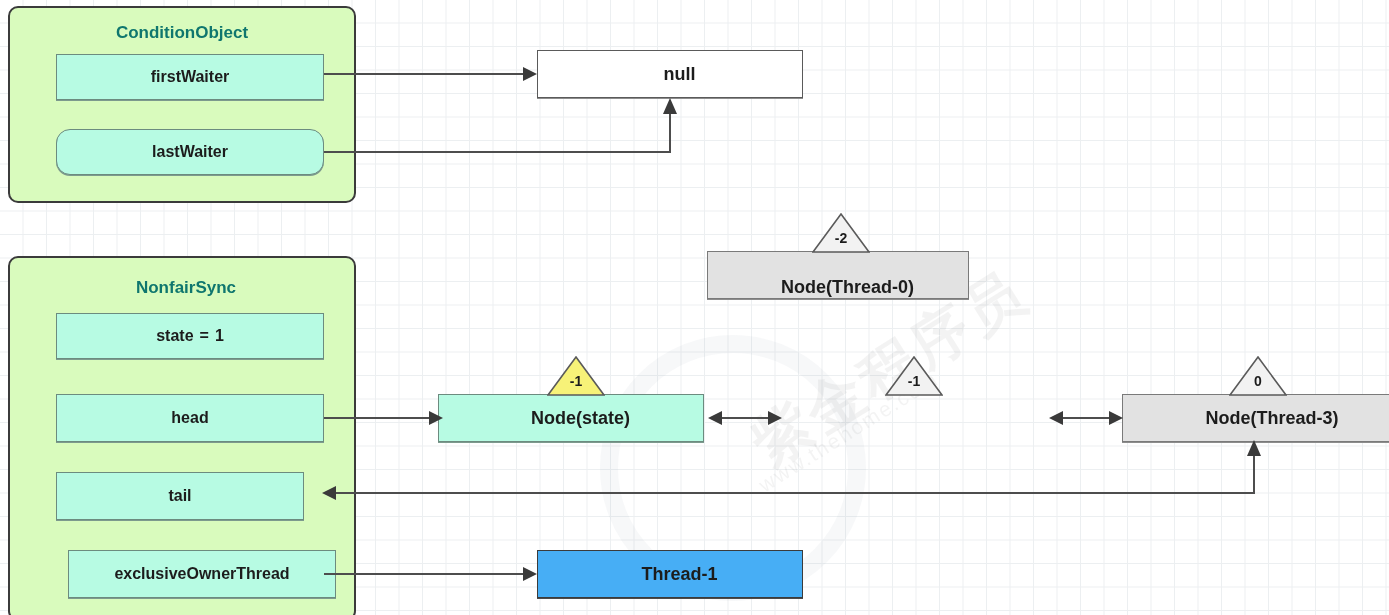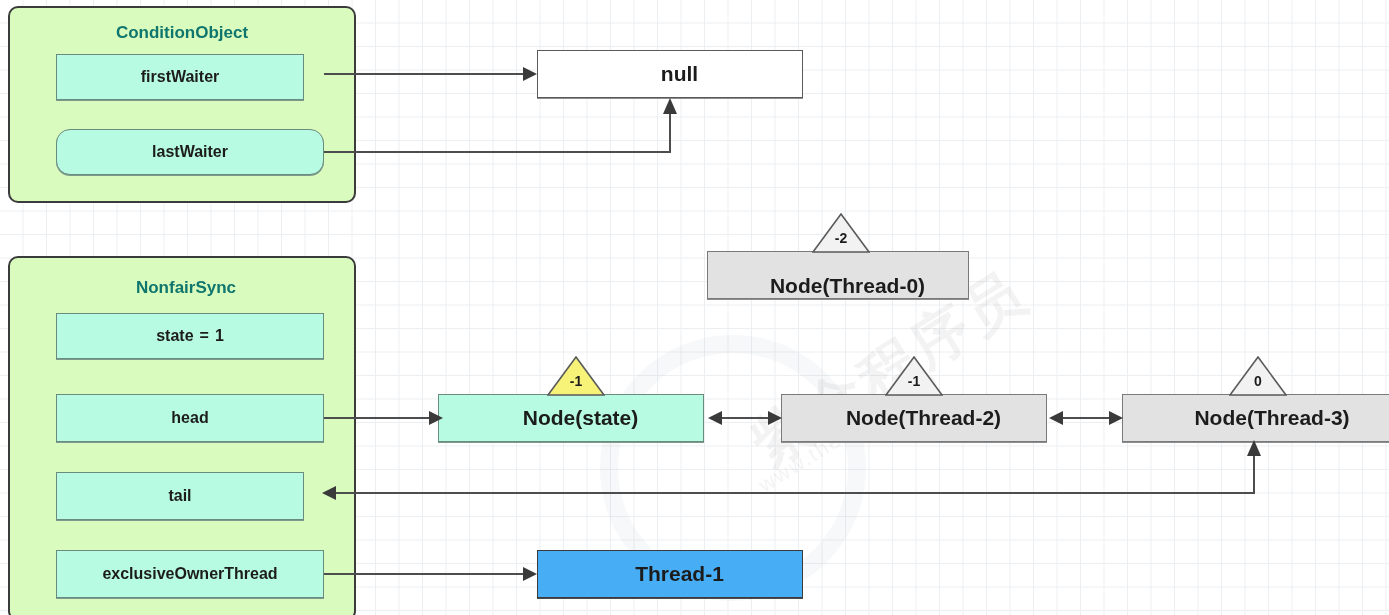--- a/index.html
+++ b/index.html
@@ -89,21 +89,21 @@
   .field .kw { font-weight: bold; }
   .field .val { font-weight: bold; }
 
   
   .nbox {
     position: absolute;
     box-sizing: border-box;
     display: flex;
     align-items: center;
     justify-content: center;
-    font-size: 21px;
+    font-size: 18px;
     font-weight: bold;
     color: #1c1c1c;
     border: 1px solid #7a7a7a;
     box-shadow: 0 1px 0 #8d8d8d;
     padding-left: 19px;
   }
   .nbox.grey  { background: #e2e2e2; }
   .nbox.white { background: #ffffff; border-color: #5a5a5a; }
   .nbox.cyan  { background: #b7fbe3; border-color: #6c8b7f; box-shadow: 0 1px 0 #7d9a8e; }
   .nbox.blue  { background: #47aef5; border-color: #3b3b3b; box-shadow: 0 1px 0 #4b4b4b; }
@@ -142,21 +142,21 @@
 <div id="canvas">
 
   <div class="watermark wm-disc"></div>
   <div class="watermark wm-txt1">紫金程序员</div>
   <div class="watermark wm-txt2">www.thehome.com</div>
 
   <div class="panel" style="left:8px; top:6px; width:348px; height:197px;">
     <div class="panel-title" style="top:15px;">ConditionObject</div>
   </div>
 
-  <div class="field" style="left:56px; top:54px; width:248px; height:46px;">
+  <div class="field" style="left:56px; top:54px; width:268px; height:46px;">
     <span>firstWaiter</span>
   </div>
 
   <div class="field" style="left:56px; top:129px; width:268px; height:46px;border-radius:14px;">
     <span>lastWaiter</span>
   </div>
 
   <div class="panel" style="left:8px; top:256px; width:348px; height:365px;">
     <div class="panel-title" style="top:20px;padding-left:8px;">NonfairSync</div>
   </div>
@@ -168,21 +168,21 @@
   </div>
 
   <div class="field" style="left:56px; top:394px; width:268px; height:48px;">
     <span>head</span>
   </div>
 
   <div class="field" style="left:56px; top:472px; width:248px; height:48px;">
     <span>tail</span>
   </div>
 
-  <div class="field" style="left:56px; top:550px; width:268px; height:48px;">
+  <div class="field" style="left:68px; top:550px; width:268px; height:48px;">
     <span>exclusiveOwnerThread</span>
   </div>
 
   <div class="nbox white" style="left:537px; top:50px; width:266px; height:48px;">
     <span>null</span>
   </div>
 
   <div class="nbox grey" style="left:707px; top:251px; width:262px; height:48px;align-items:flex-end;">
     <span>Node(Thread-0)</span>
   </div>
@@ -196,23 +196,20 @@
   <div class="nbox cyan" style="left:438px; top:394px; width:266px; height:48px;">
     <span>Node(state)</span>
   </div>
   <div class="tri" style="left:547px; top:356px; width:58px; height:40px;">
     <svg class="tri-shape" width="58" height="40" viewBox="0 0 58 40">
       <polygon points="29,1 57,39 1,39" fill="#f7f278" stroke="#5a5a5a" stroke-width="1.6"></polygon>
     </svg>
     <div class="tri-num" style="top:17px;">-1</div>
   </div>
 
-  <div class="nbox grey" style="left:781px; top:394px; width:266px; height:48px;">
-    <span>Node(Thread-2)</span>
-  </div>
   <div class="tri" style="left:885px; top:356px; width:58px; height:40px;">
     <svg class="tri-shape" width="58" height="40" viewBox="0 0 58 40">
       <polygon points="29,1 57,39 1,39" fill="#f2f2f2" stroke="#5a5a5a" stroke-width="1.6"></polygon>
     </svg>
     <div class="tri-num" style="top:17px;">-1</div>
   </div>
 
   <div class="nbox grey" style="left:1122px; top:394px; width:281px; height:48px;">
     <span>Node(Thread-3)</span>
   </div>

